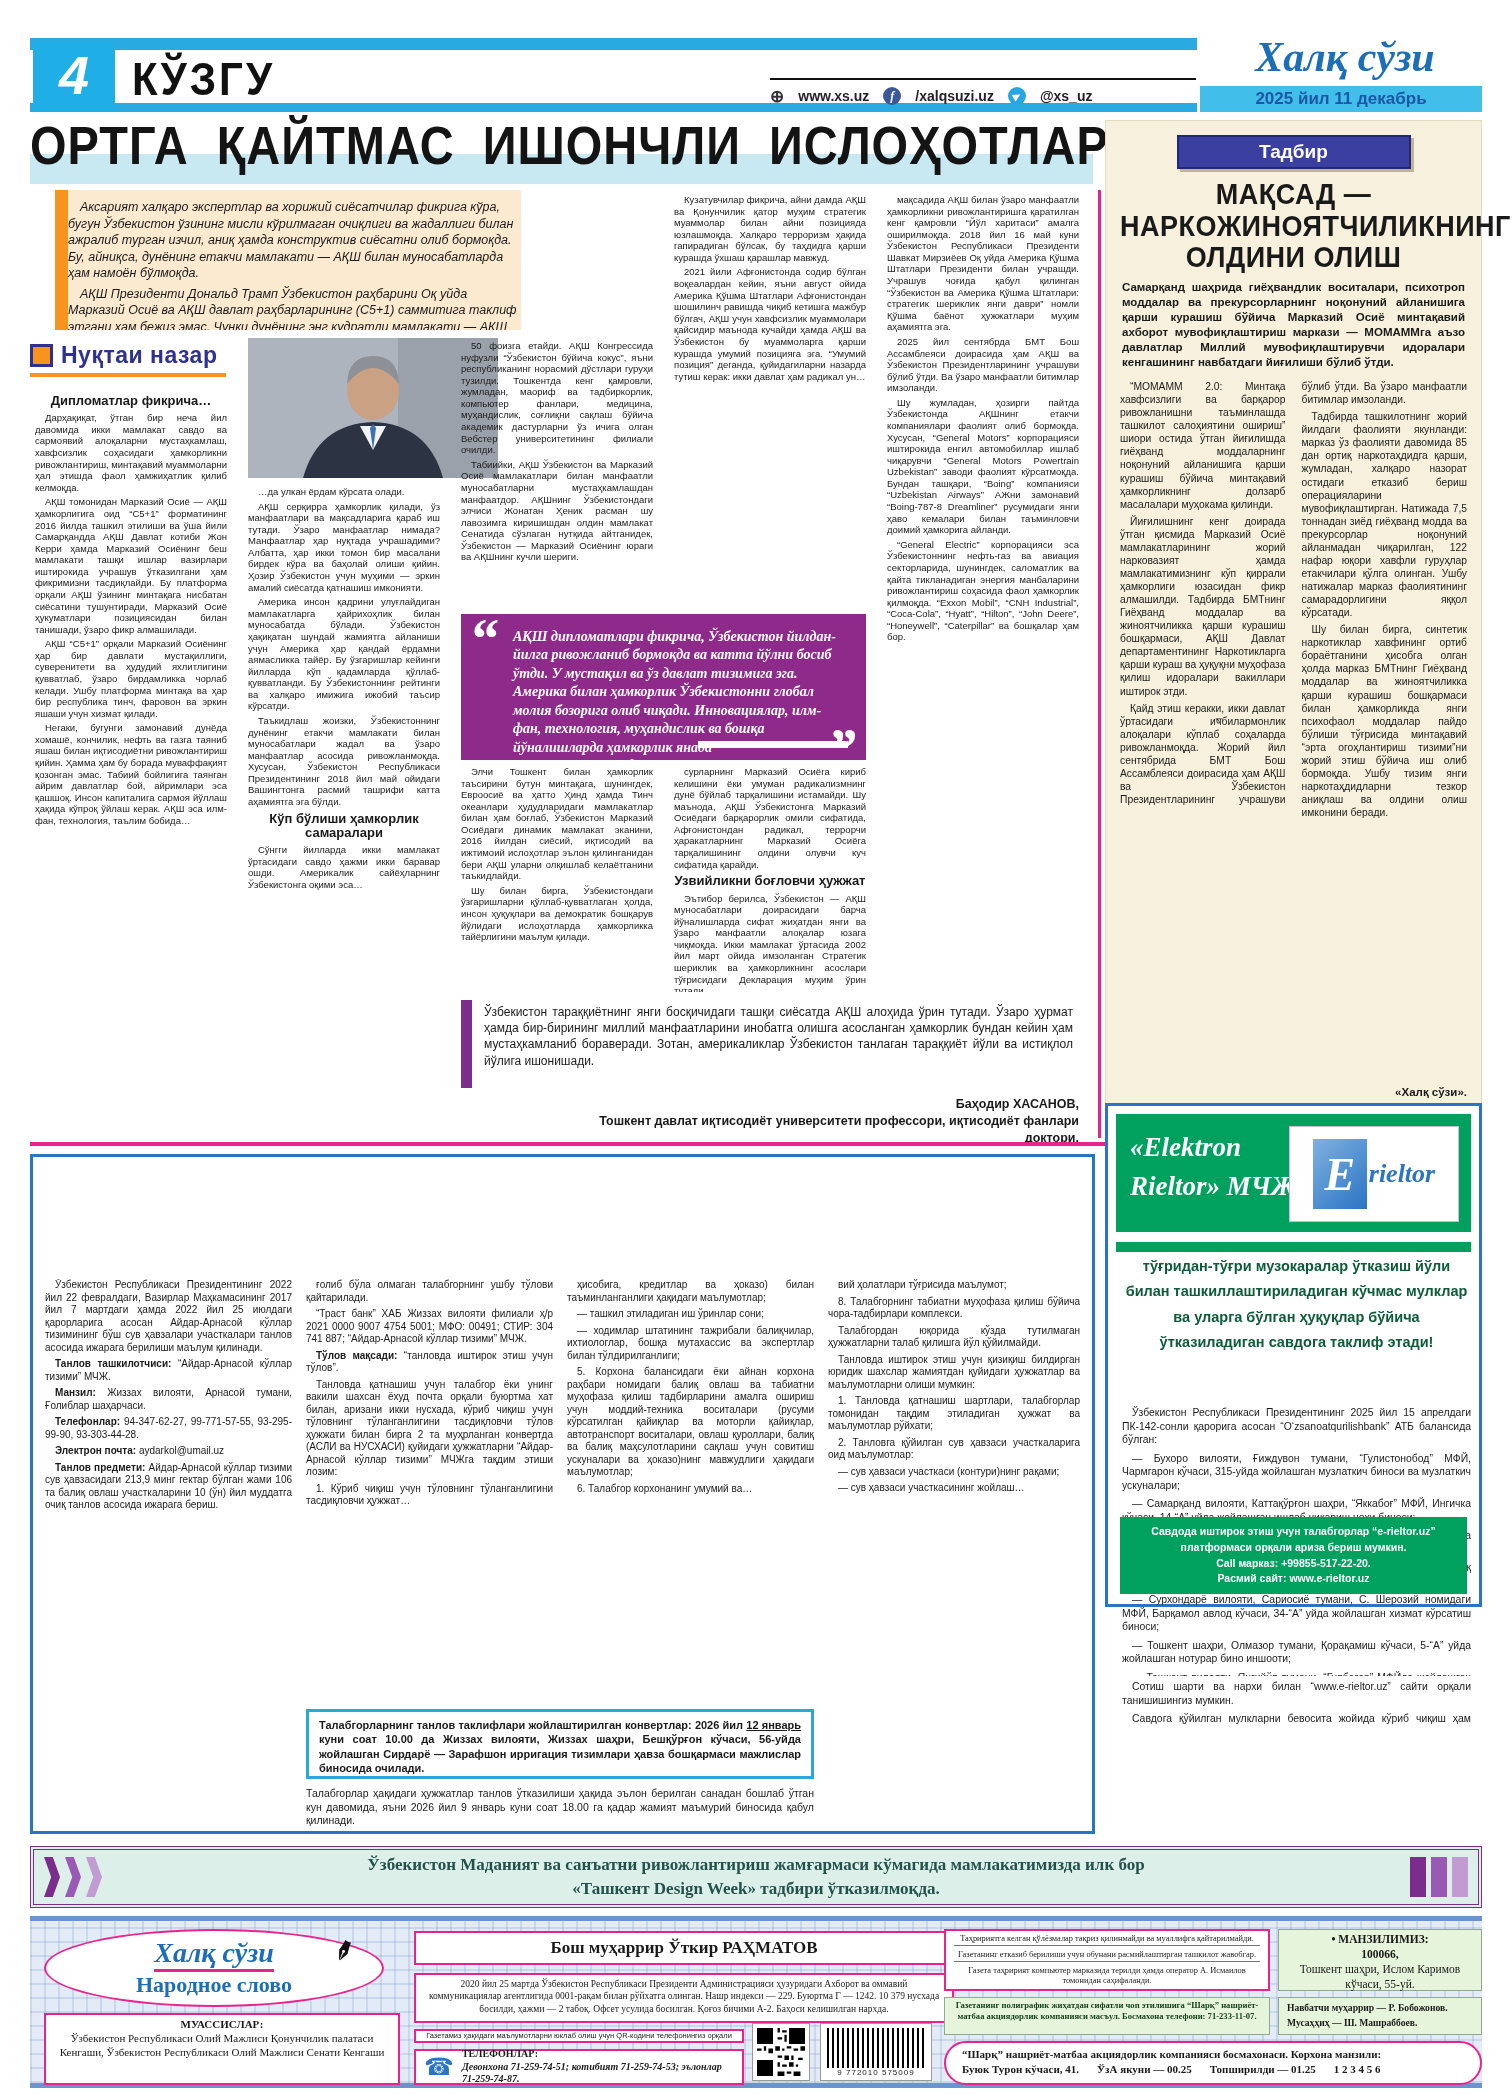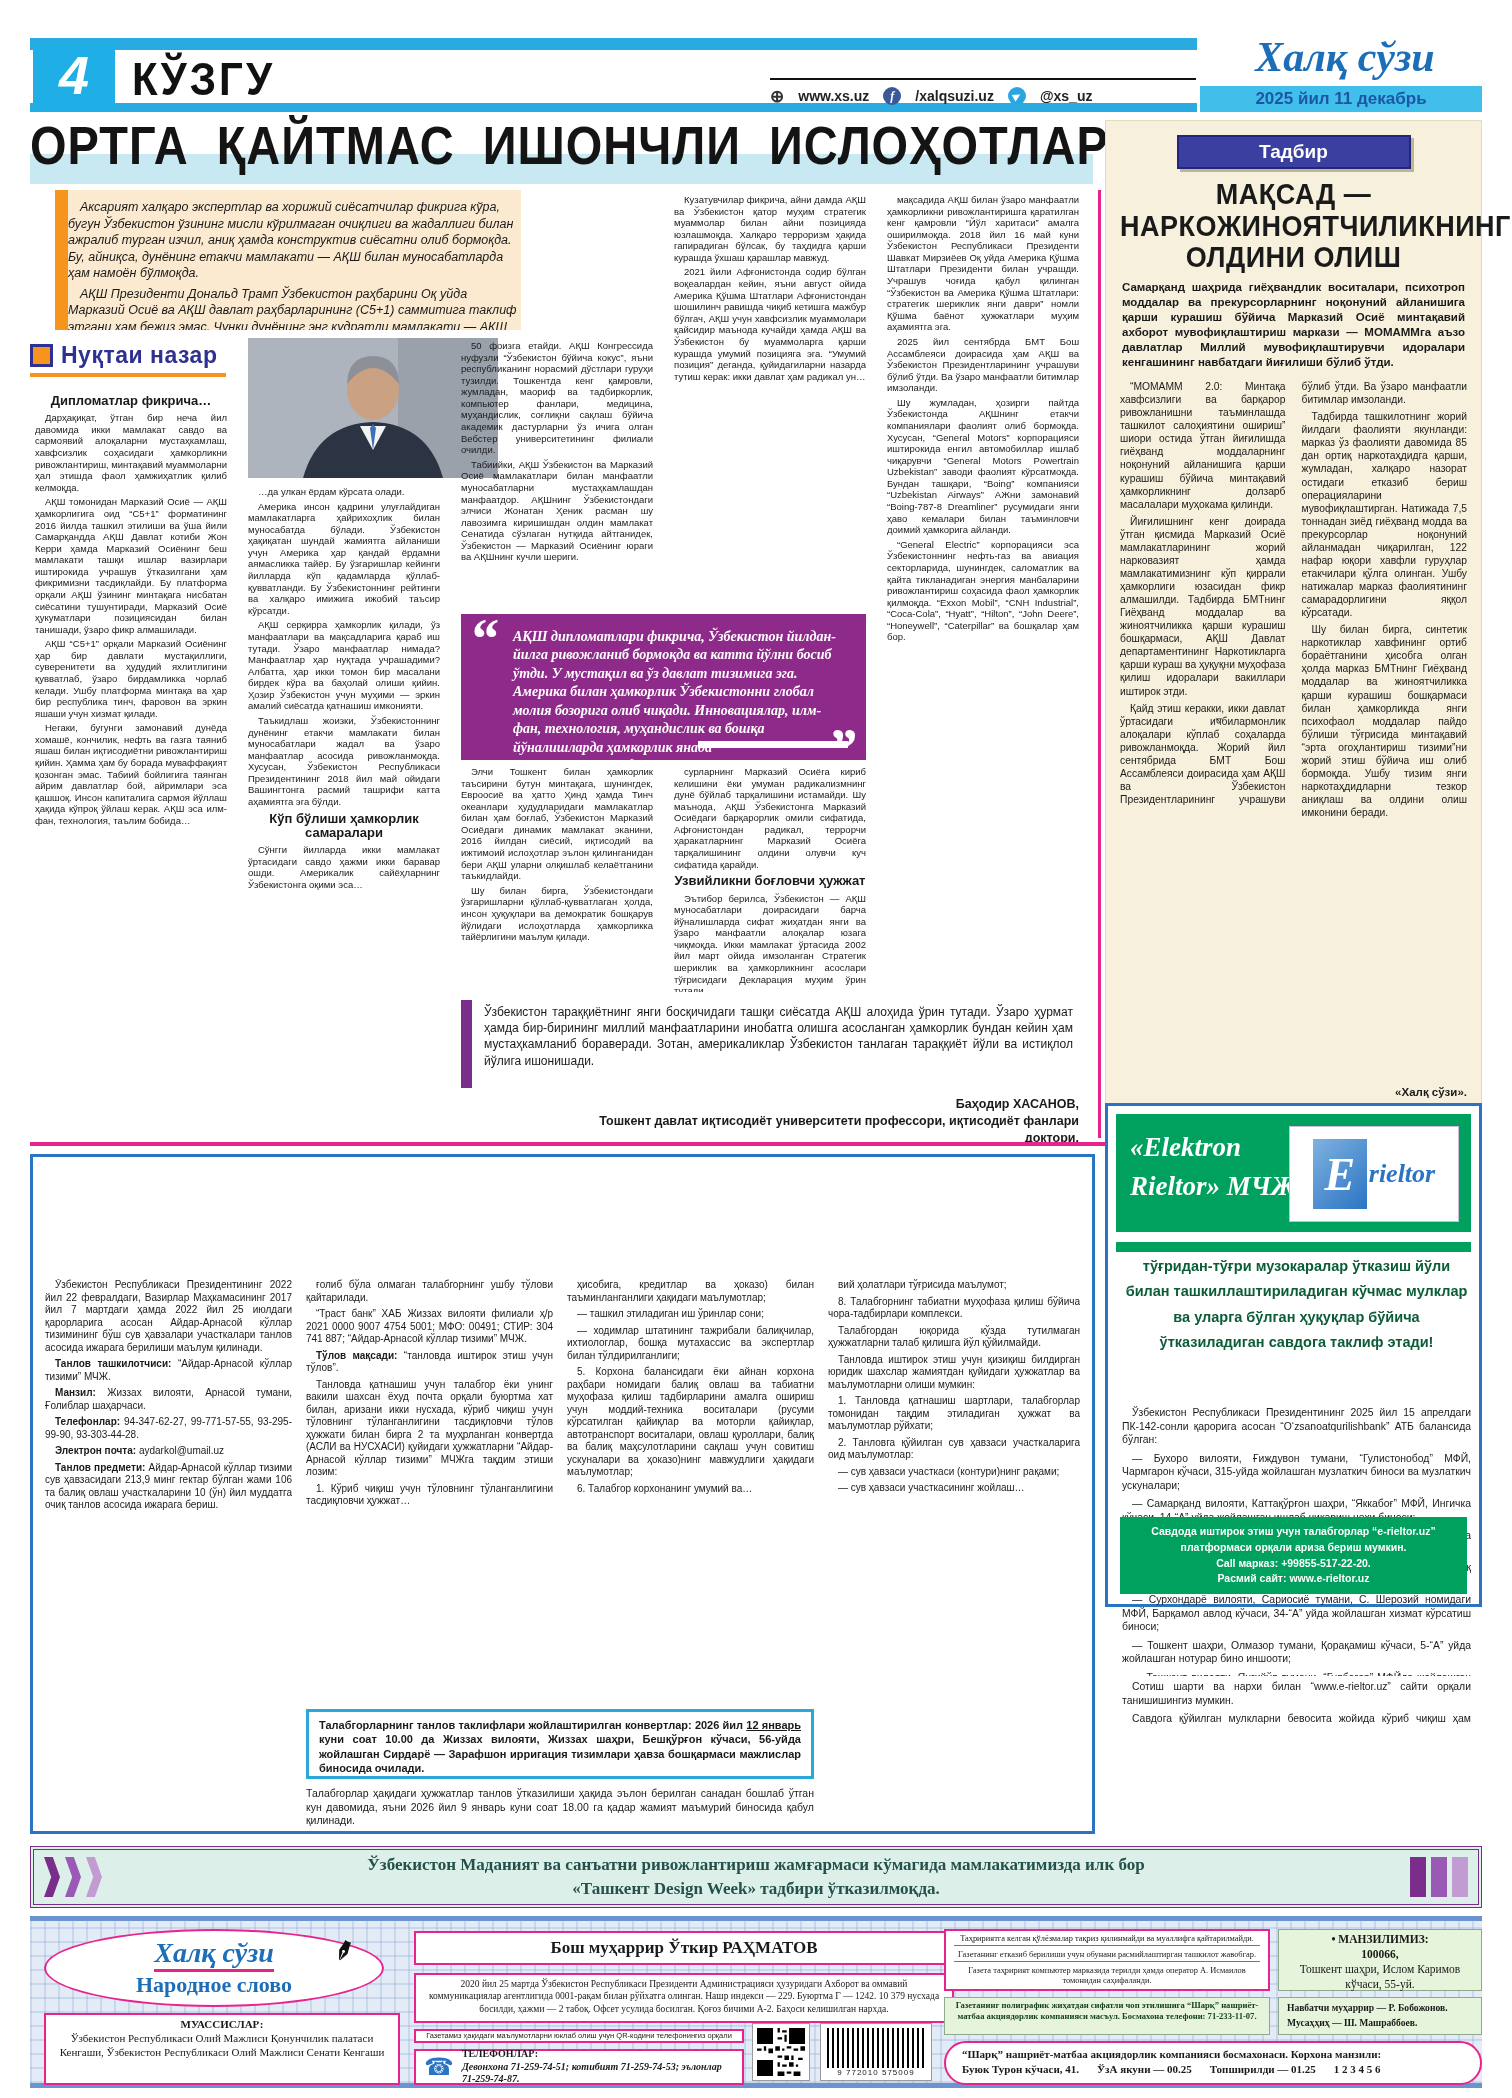--- a/index.html
+++ b/index.html
@@ -139,22 +139,22 @@
           <p>Дарҳақиқат, ўтган бир неча йил давомида икки мамлакат савдо ва сармоявий алоқаларни мустаҳкамлаш, хавфсизлик соҳасидаги ҳамкорликни ривожлантириш, минтақавий муаммоларни ҳал этишда фаол ҳамжиҳатлик қилиб келмоқда.</p>
           <p>АҚШ томонидан Марказий Осиё — АҚШ ҳамкорлигига оид “С5+1” форматининг 2016 йилда ташкил этилиши ва ўша йили Самарқандда АҚШ Давлат котиби Жон Керри ҳамда Марказий Осиёнинг беш мамлакати ташқи ишлар вазирлари иштирокида учрашув ўтказилгани ҳам фикримизни тасдиқлайди. Бу платформа орқали АҚШ ўзининг минтақага нисбатан сиёсатини тушунтиради, Марказий Осиё ҳукуматлари позициясидан билан танишади, ўзаро фикр алмашилади.</p>
           <p>АҚШ “С5+1” орқали Марказий Осиёнинг ҳар бир давлати мустақиллиги, суверенитети ва ҳудудий яхлитлигини қувватлаб, ўзаро бирдамликка чорлаб келади. Ушбу платформа минтақа ва ҳар бир республика тинч, фаровон ва эркин яшаши учун хизмат қилади.</p>
           <p>Негаки, бугунги замонавий дунёда хомашё, кончилик, нефть ва газга таяниб яшаш билан иқтисодиётни ривожлантириш қийин. Ҳамма ҳам бу борада муваффақият қозонган эмас. Табиий бойлигига таянган айрим давлатлар бой, айримлари эса қашшоқ. Инсон капиталига сармоя йўллаш ҳақида кўпроқ ўйлаш керак. АҚШ эса илм-фан, технология, таълим бобида…</p>
         </div>
     </div>
 
     <div class="b col jt" style="left:218px;top:296px;width:192px;height:650px">
       <div>
           <p>…да улкан ёрдам кўрсата олади.</p>
+          <p>АҚШ серқирра ҳамкорлик қилади, ўз манфаатлари ва мақсадларига қараб иш тутади. Ўзаро манфаатлар нимада? Манфаатлар ҳар нуқтада учрашадими? Албатта, ҳар икки томон бир масалани бирдек кўра ва баҳолай олиши қийин. Ҳозир Ўзбекистон учун муҳими — эркин амалий сиёсатда қатнашиш имконияти.</p>
           <p>Америка инсон қадрини улуғлайдиган мамлакатларга ҳайрихоҳлик билан муносабатда бўлади. Ўзбекистон ҳақиқатан шундай жамиятга айланиши учун Америка ҳар қандай ёрдамни аямасликка тайёр. Бу ўзгаришлар кейинги йилларда кўп қадамларда қўллаб-қувватланди. Бу Ўзбекистоннинг рейтинги ва халқаро имижига ижобий таъсир кўрсатди.</p>
-          <p>АҚШ серқирра ҳамкорлик қилади, ўз манфаатлари ва мақсадларига қараб иш тутади. Ўзаро манфаатлар нимада? Манфаатлар ҳар нуқтада учрашадими? Албатта, ҳар икки томон бир масалани бирдек кўра ва баҳолай олиши қийин. Ҳозир Ўзбекистон учун муҳими — эркин амалий сиёсатда қатнашиш имконияти.</p>
           <p>Таъкидлаш жоизки, Ўзбекистоннинг дунёнинг етакчи мамлакати билан муносабатлари жадал ва ўзаро манфаатлар асосида ривожланмоқда. Хусусан, Ўзбекистон Республикаси Президентининг 2018 йил май ойидаги Вашингтонга расмий ташрифи катта аҳамиятга эга бўлди.</p>
         </div>
       <p class="subhead">Кўп бўлиши ҳамкорлик самаралари</p>
       <div>
           <p>Сўнгги йилларда икки мамлакат ўртасидаги савдо ҳажми икки баравар ошди. Америкалик сайёҳларнинг Ўзбекистонга оқими эса…</p>
         </div>
     </div>
 
     <div class="b col jt" style="left:431px;top:150px;width:192px;height:268px">
       <div>
@@ -172,21 +172,21 @@
 
     <div class="b col jt" style="left:431px;top:576px;width:192px;height:226px">
       <div>
           <p>Элчи Тошкент билан ҳамкорлик таъсирини бутун минтақага, шунингдек, Евроосиё ва ҳатто Ҳинд ҳамда Тинч океанлари ҳудудларидаги мамлакатлар билан ҳам боғлаб, Ўзбекистон Марказий Осиёдаги динамик мамлакат эканини, 2016 йилдан сиёсий, иқтисодий ва ижтимоий ислоҳотлар эълон қилинганидан бери АҚШ уларни олқишлаб келаётганини таъкидлайди.</p>
           <p>Шу билан бирга, Ўзбекистондаги ўзгаришларни қўллаб-қувватлаган ҳолда, инсон ҳуқуқлари ва демократик бошқарув йўлидаги ислоҳотларда ҳамкорликка тайёрлигини маълум қилади.</p>
         </div>
     </div>
 
     <div class="b col jt" style="left:644px;top:4px;width:192px;height:414px">
       <div>
-          <p>Кузатувчилар фикрича, айни дамда АҚШ ва Ўзбекистон қатор муҳим стратегик муаммолар билан айни позицияда юзлашмоқда. Халқаро терроризм ҳақида гапирадиган бўлсак, бу таҳдидга қарши курашда ўхшаш қарашлар мавжуд.</p>
+          <p>Кузатувчилар фикрича, айни дамда АҚШ ва Қонунчилик қатор муҳим стратегик муаммолар билан айни позицияда юзлашмоқда. Халқаро терроризм ҳақида гапирадиган бўлсак, бу таҳдидга қарши курашда ўхшаш қарашлар мавжуд.</p>
           <p>2021 йили Афғонистонда содир бўлган воқеалардан кейин, яъни август ойида Америка Қўшма Штатлари Афғонистондан шошилинч равишда чиқиб кетишга мажбур бўлгач, АҚШ учун хавфсизлик муаммолари қайсидир маънода кучайди ҳамда АҚШ ва Ўзбекистон бу муаммоларга қарши курашда умумий позицияга эга. “Умумий позиция” деганда, қуйидагиларни назарда тутиш керак: икки давлат ҳам радикал ун…</p>
         </div>
     </div>
 
     <div class="b col jt" style="left:644px;top:576px;width:192px;height:226px">
       <div>
           <p>сурларнинг Марказий Осиёга кириб келишини ёки умуман радикализмнинг дунё бўйлаб тарқалишини истамайди. Шу маънода, АҚШ Ўзбекистонга Марказий Осиёдаги барқарорлик омили сифатида, Афғонистондан радикал, террорчи ҳаракатларнинг Марказий Осиёга тарқалишининг олдини олувчи куч сифатида қарайди.</p>
         </div>
       <p class="subhead">Узвийликни боғловчи ҳужжат</p>
       <div>

